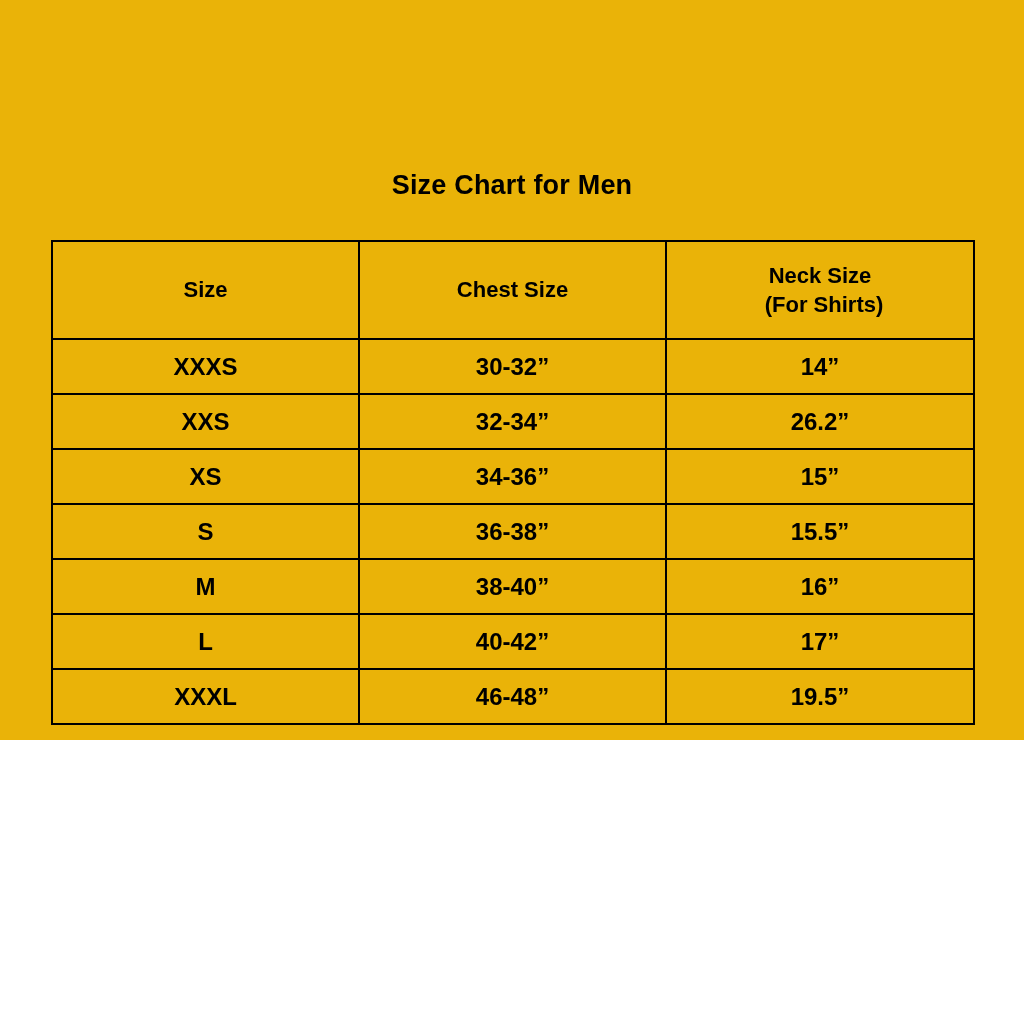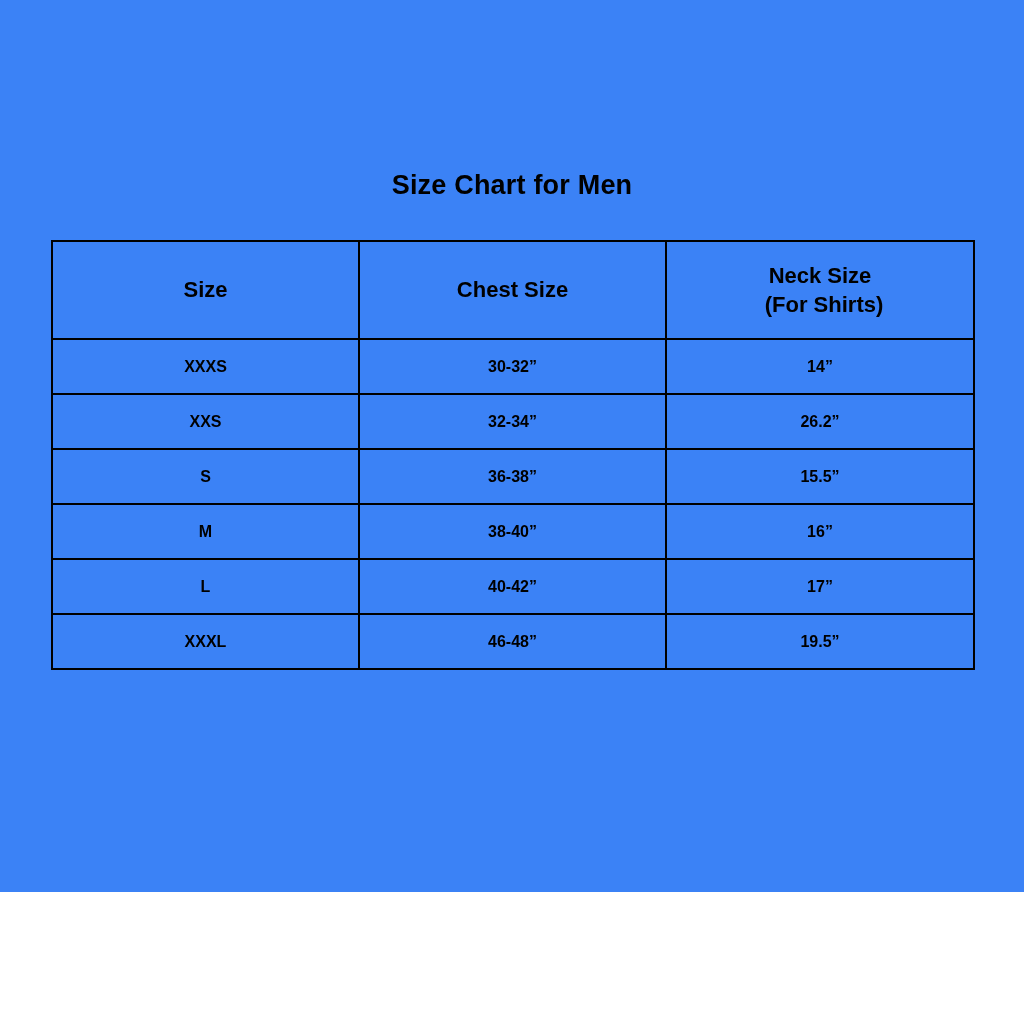--- a/index.html
+++ b/index.html
@@ -13,22 +13,22 @@
     font-family: "Liberation Sans", sans-serif;
     color: #000000;
     position: relative;
     overflow: hidden;
   }
   .page {
     position: absolute;
     left: 0;
     top: 0;
     width: 1024px;
-    height: 892px;
-    background: #3b82f6;
+    height: 740px;
+    background: #eab308;
   }
   .chart-title {
     position: absolute;
     left: 0;
     top: 170px;
     width: 1024px;
     text-align: center;
     font-size: 27px;
     font-weight: bold;
     letter-spacing: 0.2px;
@@ -38,21 +38,21 @@
     left: 51px;
     top: 240px;
     width: 922px;
     border-collapse: collapse;
     table-layout: fixed;
   }
   .size-table td, .size-table th {
     border: 2px solid #000000;
     text-align: center;
     vertical-align: middle;
-    font-size: 16px;
+    font-size: 24px;
     font-weight: bold;
     padding: 0;
   }
   .size-table thead th {
     height: 96px;
     font-size: 22px;
     line-height: 1.32;
   }
   .size-table tbody td {
     height: 53px;
@@ -99,20 +99,25 @@
         <td>XXXS</td>
         <td>30-32”</td>
         <td>14”</td>
       </tr>
       <tr>
         <td>XXS</td>
         <td>32-34”</td>
         <td>26.2”</td>
       </tr>
       <tr>
+        <td>XS</td>
+        <td>34-36”</td>
+        <td>15”</td>
+      </tr>
+      <tr>
         <td>S</td>
         <td>36-38”</td>
         <td>15.5”</td>
       </tr>
       <tr>
         <td>M</td>
         <td>38-40”</td>
         <td>16”</td>
       </tr>
       <tr>

